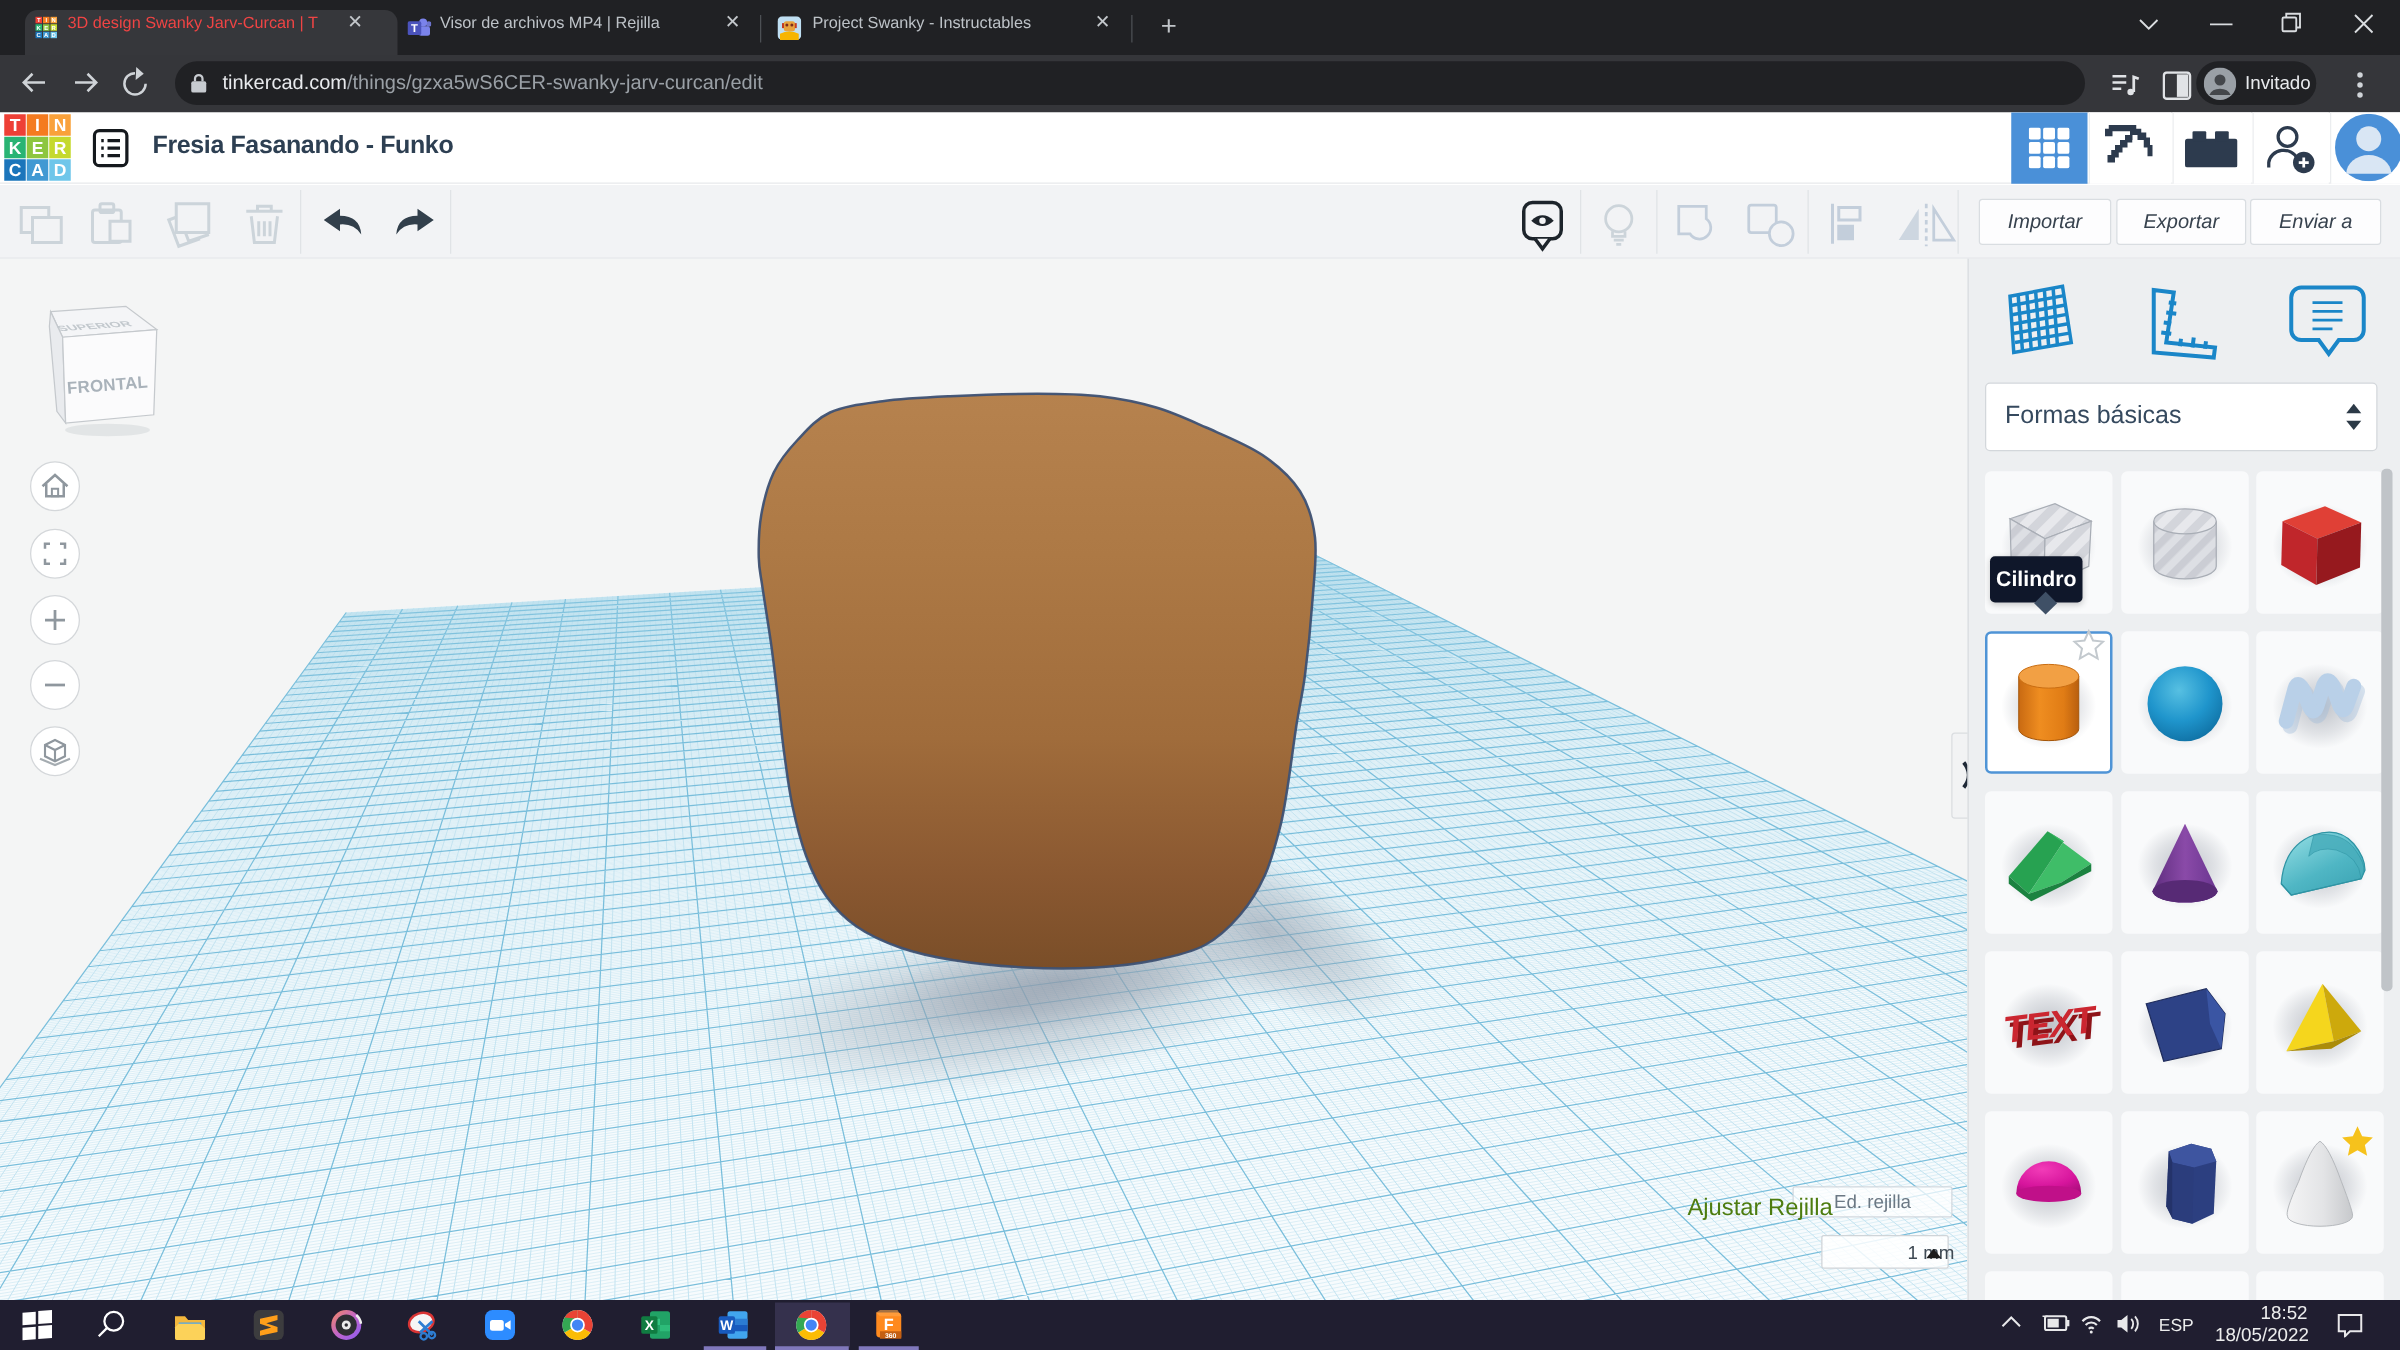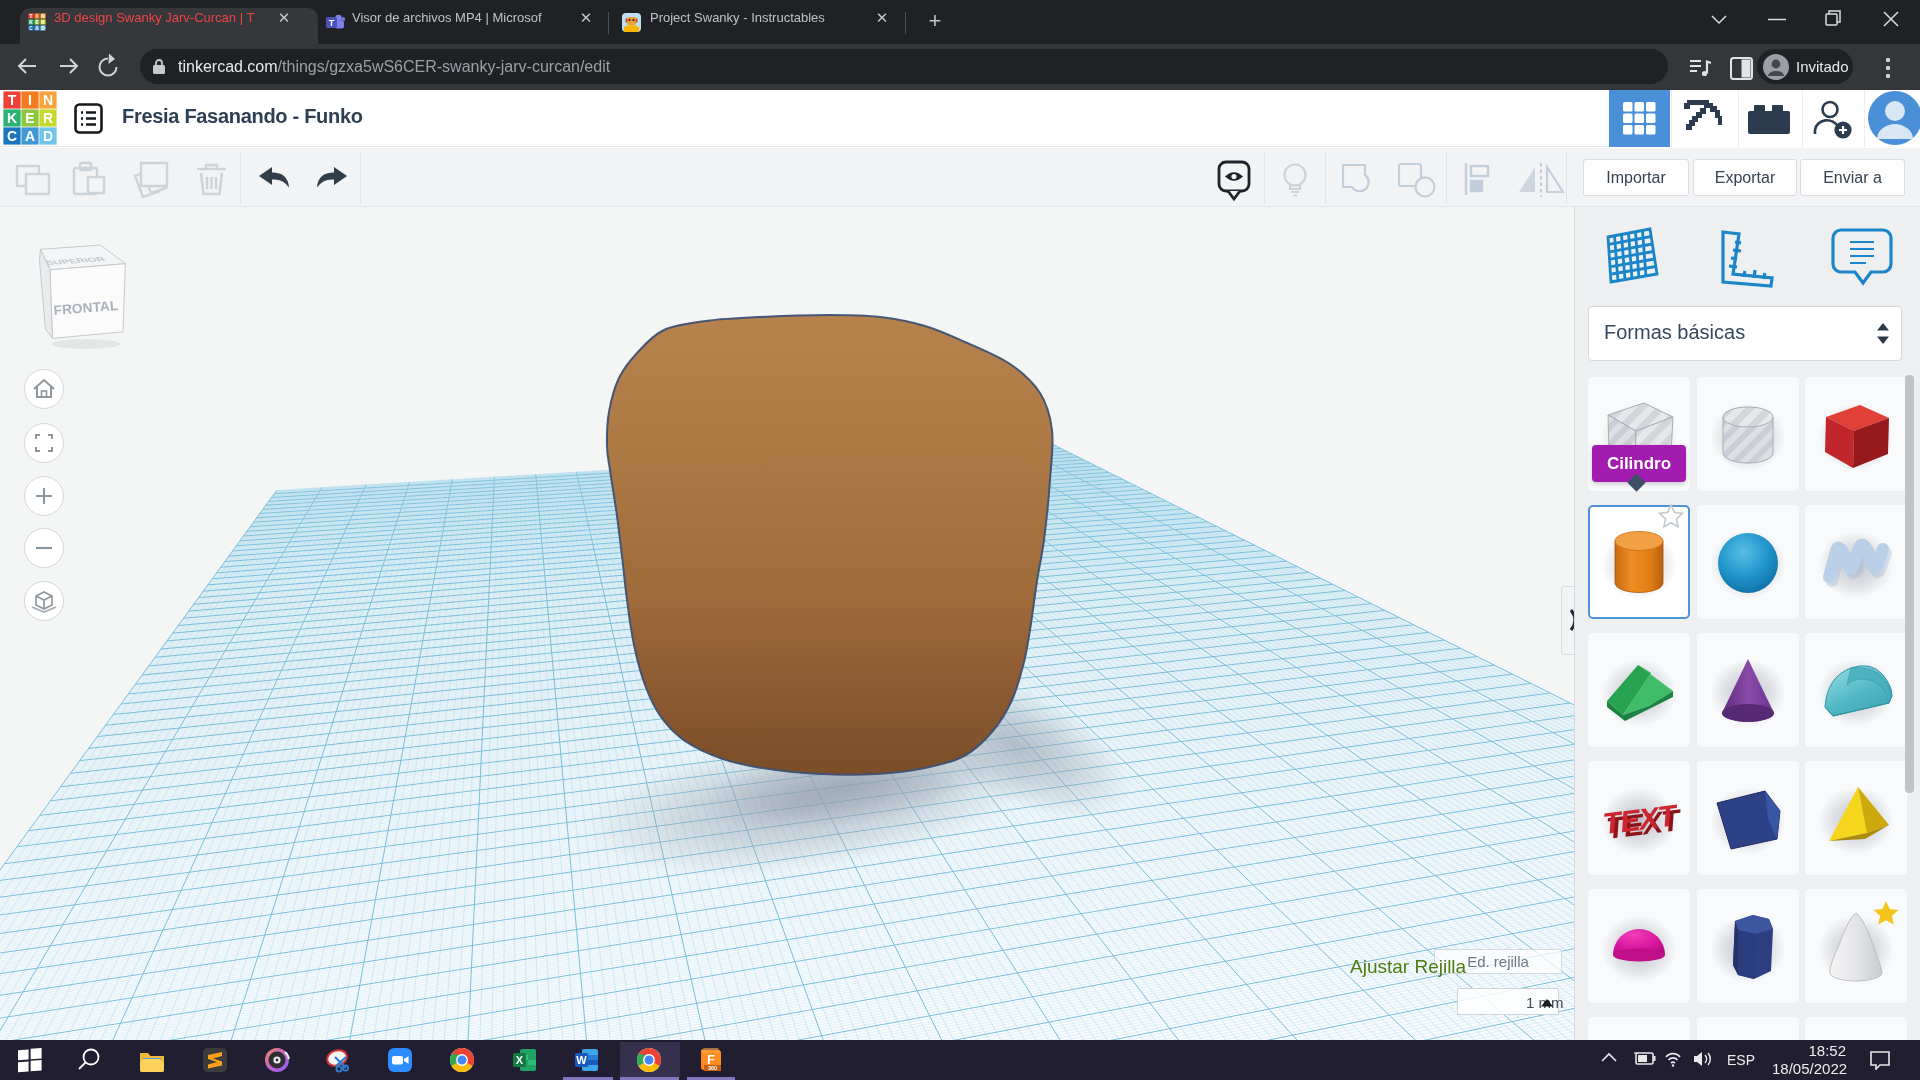--- a/index.html
+++ b/index.html
@@ -8,21 +8,21 @@
 .tabtitle{position:absolute;top:0;height:36px;line-height:36px;font-size:13px;white-space:nowrap;overflow:hidden;}
 .tabx{position:absolute;top:10px;width:16px;height:16px;color:#c3c7cb;font-size:15px;line-height:16px;text-align:center;}
 .tdivider{position:absolute;top:12px;width:1px;height:22px;background:#4c5054;}
 #navbar{position:absolute;left:0;top:44px;width:1920px;height:46px;background:#35363a;}
 #addressbar{position:absolute;left:140px;top:49px;width:1528px;height:35px;border-radius:18px;background:#202124;}
 #urltext{position:absolute;left:178px;top:58px;font-size:16px;color:#e8eaed;}
 #tkheader{position:absolute;left:0;top:90px;width:1920px;height:57px;background:#ffffff;border-bottom:1px solid #e7e9eb;}
 #tktitle{position:absolute;left:122px;top:105px;font-size:20px;font-weight:bold;color:#2d3f52;letter-spacing:-0.3px;}
 .hbtn{position:absolute;top:90px;height:57px;border-left:1px solid #ebedef;background:#fff;}
 #toolbar{position:absolute;left:0;top:148px;width:1920px;height:59px;background:#f2f3f5;border-bottom:1px solid #e3e6e9;}
-.tbbtn{position:absolute;top:159px;height:37px;background:#fdfdfe;border:1px solid #d9dde1;border-radius:3px;font-size:16px;color:#37424e;text-align:center;line-height:35px;}
+.tbbtn{position:absolute;top:159px;height:37px;background:#fdfdfe;border:1px solid #d9dde1;border-radius:3px;font-size:16px;color:#37424e;text-align:center;line-height:35px;font-style:italic;}
 #viewport{position:absolute;left:0;top:207px;width:1574px;height:833px;background:#f4f5f5;}
 .navc{position:absolute;left:24px;width:40px;height:40px;border-radius:50%;background:#fff;border:1px solid #d4d7da;}
 #panel{position:absolute;left:1574px;top:207px;width:346px;height:833px;background:#edeff1;border-left:1px solid #d8dbde;}
 .cell{position:absolute;width:102px;height:114px;border-radius:5px;background:#f9fafb;}
 #taskbar{position:absolute;left:0;top:1040px;width:1920px;height:40px;background:#201e30;}
 .tico{position:absolute;top:1047px;width:26px;height:26px;}
 </style></head><body>
 <div id="titlebar"></div>
 <div id="tab1"></div>
 <svg class="abs" style="left:28px;top:13px" width="18" height="18">
@@ -47,21 +47,21 @@
   </svg>
 <div class="tabtitle" style="left:54px;width:215px;color:#ef4444;">3D design Swanky Jarv-Curcan | T</div>
 <div class="tabx" style="left:276px;">✕</div>
 <svg class="abs" style="left:326px;top:13px" width="19" height="18">
 <circle cx="12.5" cy="5" r="3.2" fill="#7b83eb"></circle>
     <circle cx="17" cy="6.2" r="2.2" fill="#7b83eb" opacity="0.85"></circle>
 <rect x="9" y="8" width="9" height="7.5" rx="2" fill="#7b83eb"></rect>
 <rect x="0" y="4" width="11" height="11" rx="1.5" fill="#4b53bc"></rect>
 <text x="5.5" y="12.5" font-size="9" font-weight="bold" fill="#fff" text-anchor="middle">T</text>
   </svg>
-<div class="tabtitle" style="left:352px;width:212px;color:#bdc2c7;">Visor de archivos MP4 | Microsof</div>
+<div class="tabtitle" style="left:352px;width:212px;color:#bdc2c7;">Visor de archivos MP4 | Rejilla</div>
 <div class="tabx" style="left:578px;">✕</div>
 <div class="tdivider" style="left:608px;"></div>
 <svg class="abs" style="left:622px;top:13px" width="19" height="19">
 <rect x="0" y="0" width="19" height="19" rx="4" fill="#bfdff2"></rect>
 <path d="M2 14 Q9.5 10 17 14 L17 19 L2 19 Z" fill="#f7b500"></path>
 <rect x="5" y="4" width="9" height="8" rx="2" fill="#e8a33d"></rect>
 <circle cx="7.5" cy="7" r="1.2" fill="#7a2c1e"></circle>
     <circle cx="11.5" cy="7" r="1.2" fill="#7a2c1e"></circle>
 <rect x="3.6" y="5.5" width="1.6" height="4" fill="#c23b22"></rect>
     <rect x="13.8" y="5.5" width="1.6" height="4" fill="#c23b22"></rect>
@@ -623,21 +623,21 @@
     <ellipse cx="51" cy="60" rx="38" ry="34" fill="url(#sg)"></ellipse>
 <defs>
       <linearGradient id="wg" x1="0" y1="0" x2="1" y2="0">
 <stop offset="0" stop-color="#f4f4f5"></stop>
         <stop offset="0.55" stop-color="#e3e4e6"></stop>
         <stop offset="1" stop-color="#c7c9cc"></stop>
       </linearGradient>
     </defs>
 <path d="M51 24 Q58 28 68 56 Q78 82 77 84 a26 8 0 0 1 -52 0 Q23 80 34 56 Q44 28 51 24 Z" fill="url(#wg)" stroke="#b5b8bc" stroke-width="0.8"></path>
   </svg>
-<div class="abs" style="left:1592px;top:445px;width:94px;height:37px;background:#a21caf;border-radius:4px;color:#fff;font-size:17px;font-weight:bold;text-align:center;line-height:37px;box-shadow:0 2px 5px rgba(0,0,0,0.2);">Cilindro</div>
+<div class="abs" style="left:1592px;top:445px;width:74px;height:37px;background:#0f172a;border-radius:4px;color:#fff;font-size:17px;font-weight:bold;text-align:center;line-height:37px;box-shadow:0 2px 5px rgba(0,0,0,0.2);">Cilindro</div>
 <div class="abs" style="left:1630px;top:476px;width:13px;height:13px;background:#3f5066;transform:rotate(45deg);"></div>
 <svg class="abs" style="left:1656px;top:502px" width="30" height="30">
     <path d="M15 3 l3.4 7.4 8 0.9 -6 5.5 1.7 8 -7.1 -4.1 -7.1 4.1 1.7 -8 -6 -5.5 8 -0.9 z" fill="#fff" stroke="#c3c9ce" stroke-width="1.6"></path>
   </svg>
 <svg class="abs" style="left:1871px;top:899px" width="30" height="30">
     <path d="M15 2 l3.7 8 8.6 1 -6.4 6 1.8 8.6 -7.7 -4.4 -7.7 4.4 1.8 -8.6 -6.4 -6 8.6 -1 z" fill="#f6c21c"></path>
   </svg>
 <div class="abs" style="left:1905px;top:375px;width:9px;height:418px;background:#c0c4c8;border-radius:4px;"></div>
 <div id="taskbar"></div>
 <div class="abs" style="left:620px;top:1042px;width:60px;height:36px;background:#35314d;"></div>

